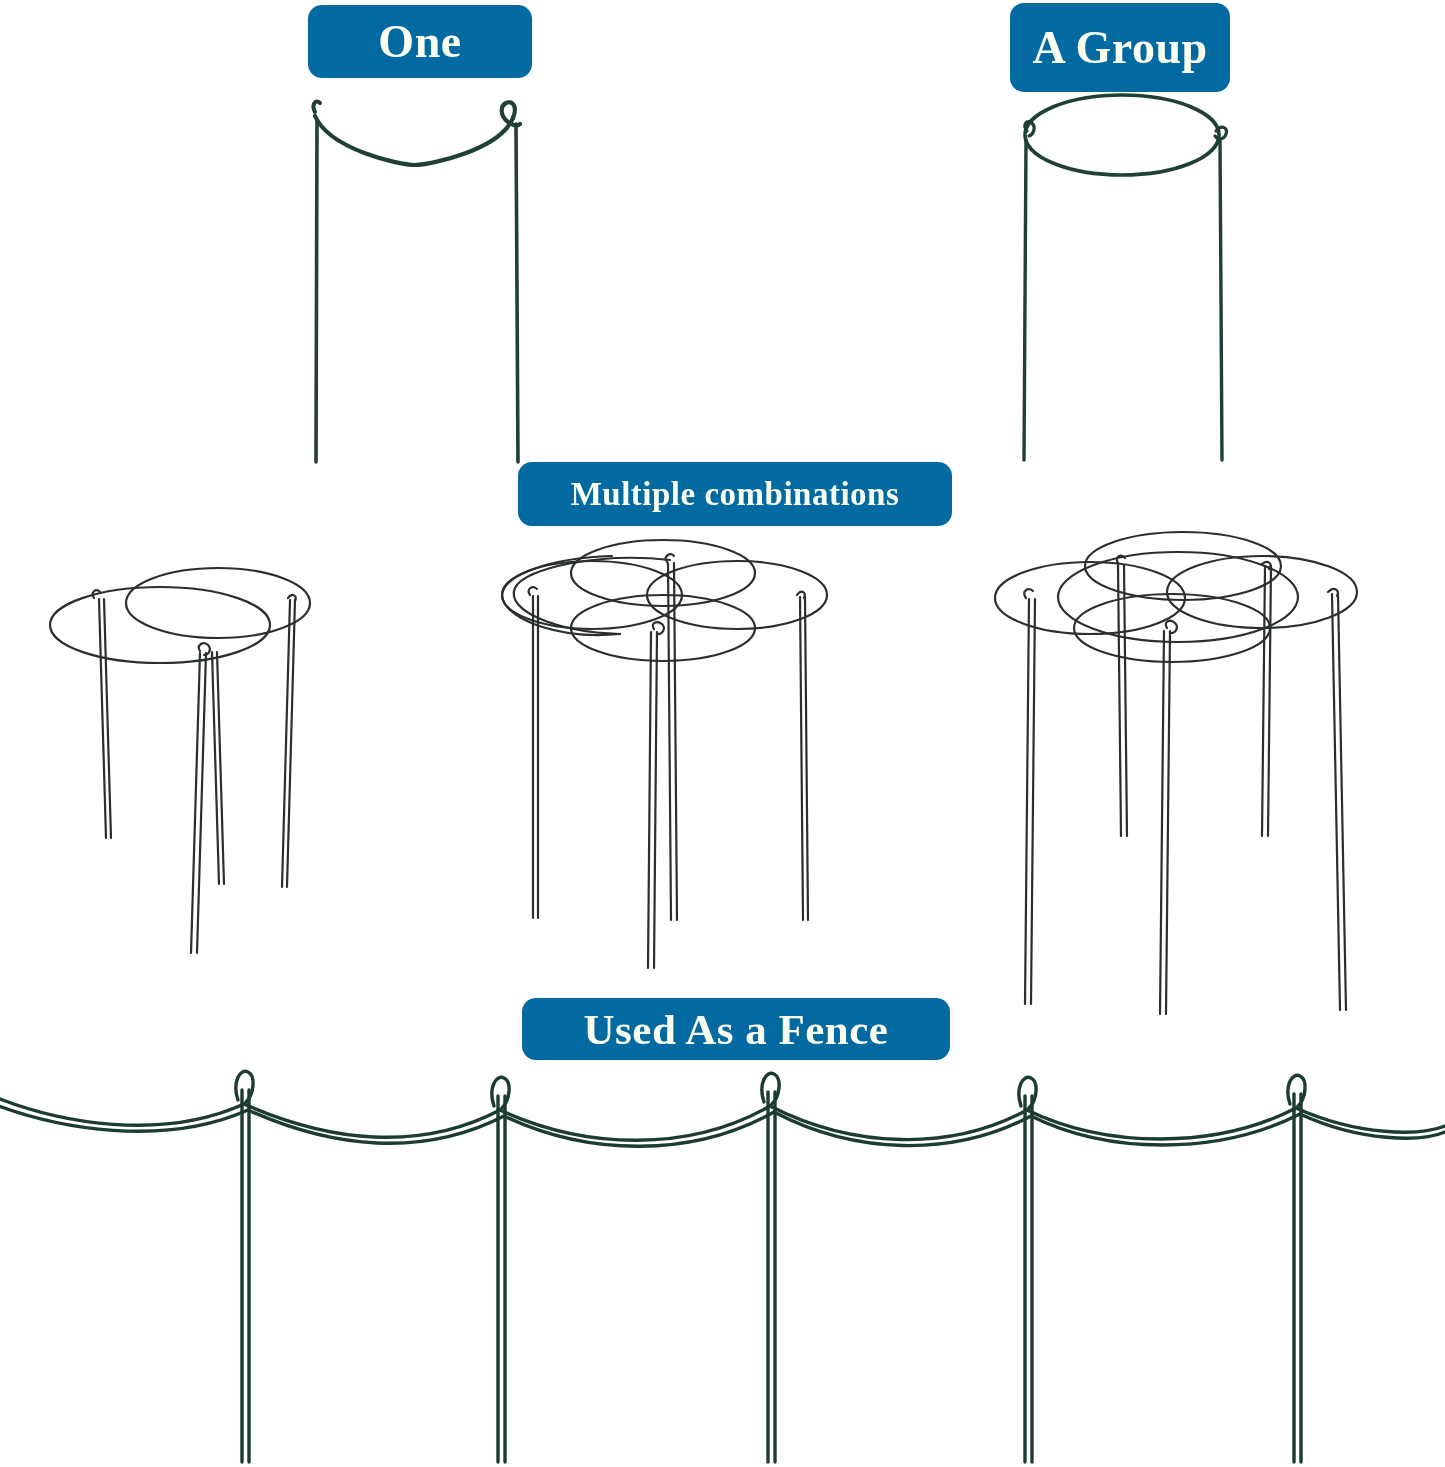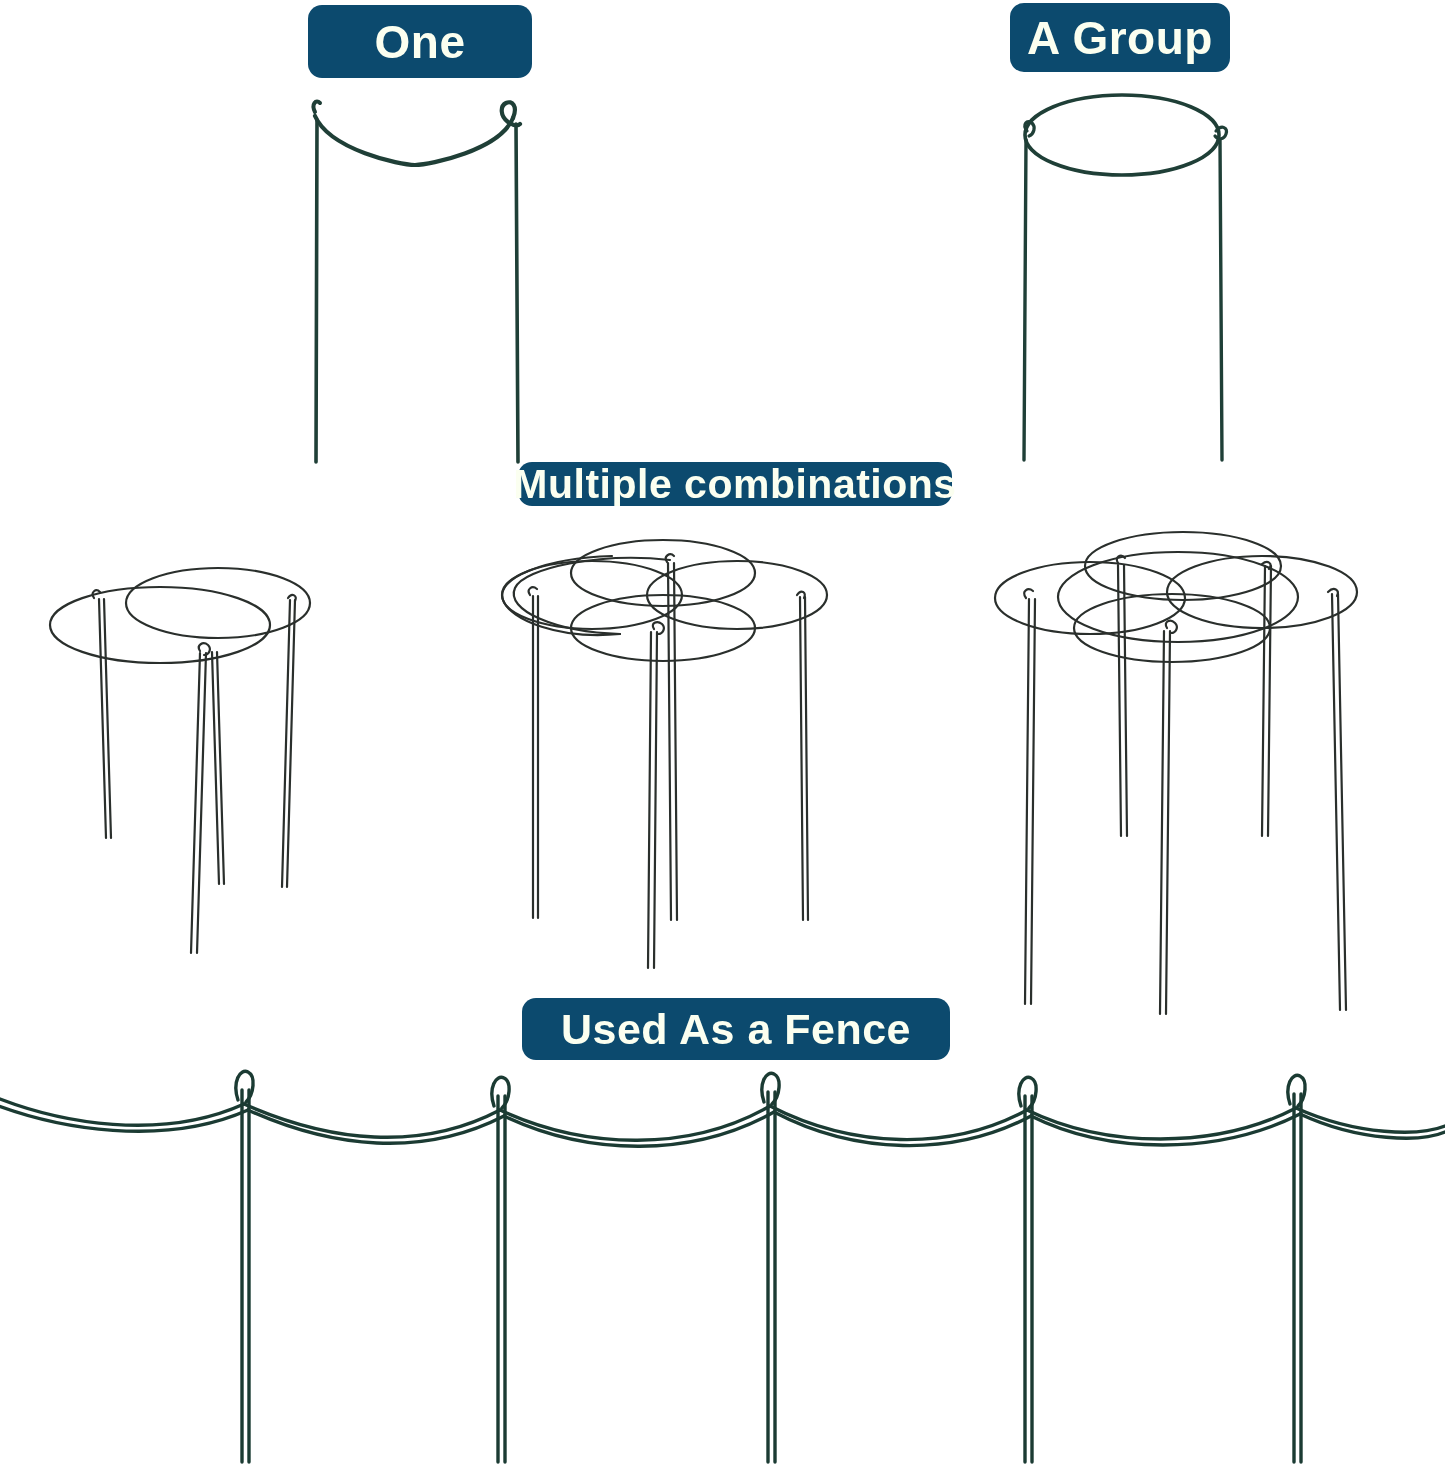--- a/index.html
+++ b/index.html
@@ -12,47 +12,47 @@
   }
   #sheet {
     position: relative;
     width: 1445px;
     height: 1467px;
     background: #ffffff;
     overflow: hidden;
   }
   .badge {
     position: absolute;
-    background: #0c4a6e;
+    background: #0369a1;
     border-radius: 14px;
     color: #fbfff0;
-    font-family: Liberation Sans, sans-serif;
+    font-family: Liberation Serif, serif;
     font-weight: bold;
     display: flex;
     align-items: center;
     justify-content: center;
     white-space: nowrap;
     line-height: 1;
     letter-spacing: 0.5px;
     box-sizing: border-box;
   }
   #badge-one {
     left: 308px; top: 5px;
     width: 224px; height: 73px;
     font-size: 46px;
   }
   #badge-group {
     left: 1010px; top: 3px;
-    width: 220px; height: 69px;
+    width: 220px; height: 89px;
     font-size: 46px;
   }
   #badge-multi {
     left: 518px; top: 462px;
-    width: 434px; height: 44px;
-    font-size: 41px;
+    width: 434px; height: 64px;
+    font-size: 33px;
   }
   #badge-fence {
     left: 522px; top: 998px;
     width: 428px; height: 62px;
     font-size: 43px;
   }
   .art {
     position: absolute;
     left: 0; top: 0;
     width: 1445px;

